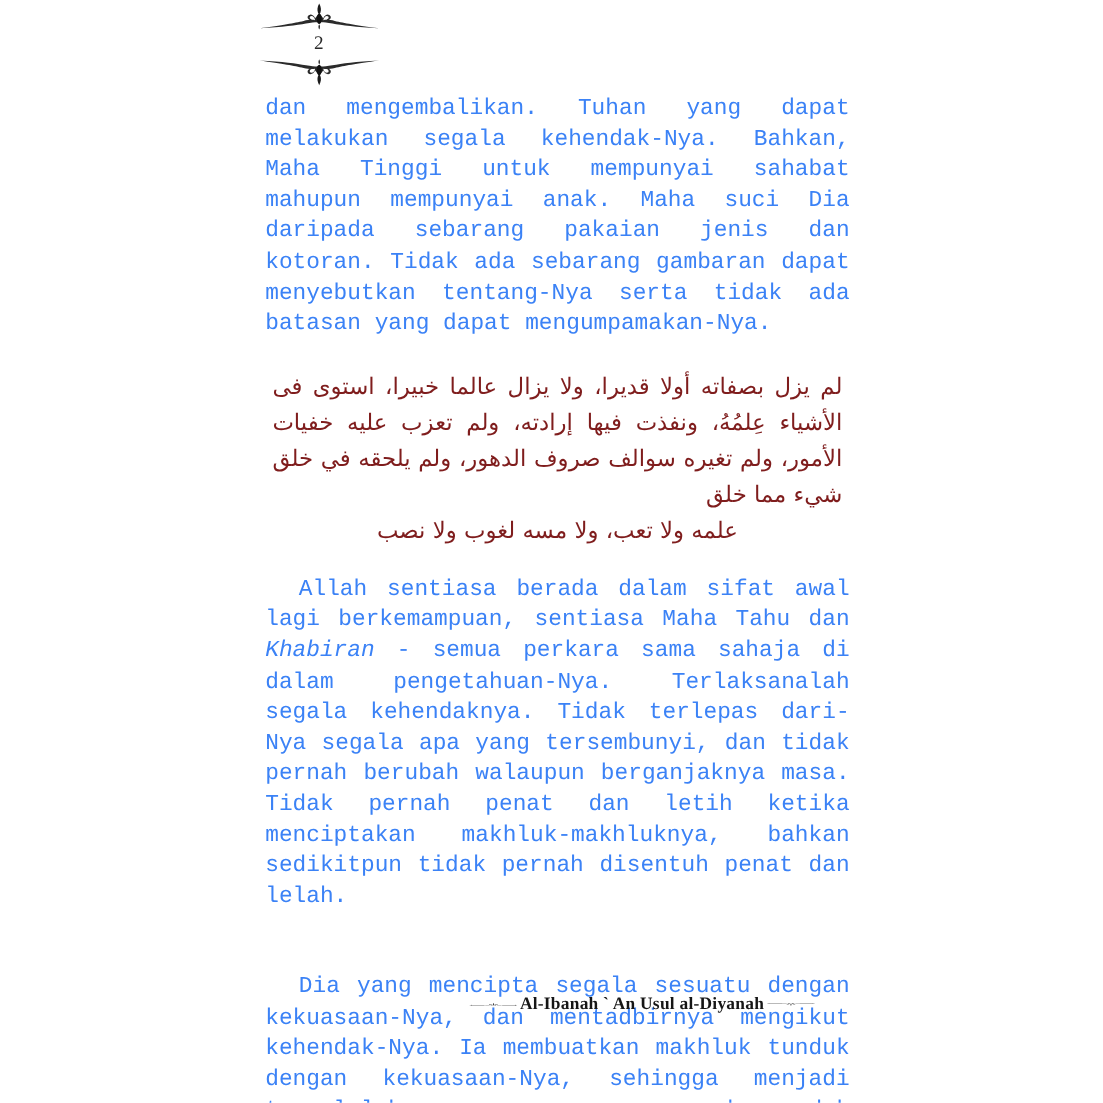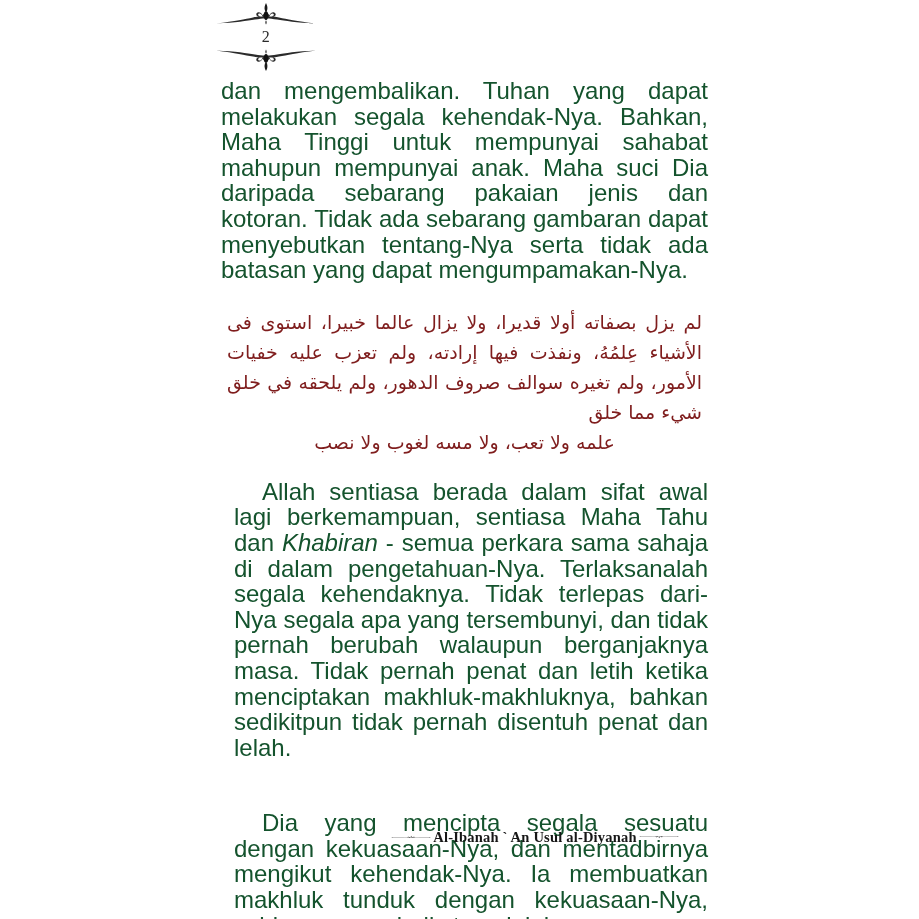--- a/index.html
+++ b/index.html
@@ -45,29 +45,29 @@
   
   .content {
     position: absolute;
     left: 221px;
     top: 78px;
     width: 487px;
   }
 
   p.malay {
     margin: 0 0 0 0;
-    font-family: Liberation Sans, sans-serif;
-    font-size: 24px;
+    font-family: Liberation Mono, monospace;
+    font-size: 19px;
     line-height: 25.6px;
     text-align: justify;
     text-justify: inter-word;
-    color: #14532d;
+    color: #3b82f6;
     hyphens: none;
   }
-  p.malay.indent { text-indent: 28px; margin-left: 13px; }
+  p.malay.indent { text-indent: 28px; }
   p.malay i { font-style: italic; }
 
   .gap-a { height: 24px; }
   .gap-b { height: 22px; }
   .gap-c { height: 26px; }
   .gap-d { height: 24px; }
 
   
   .arabic {
     direction: rtl;

